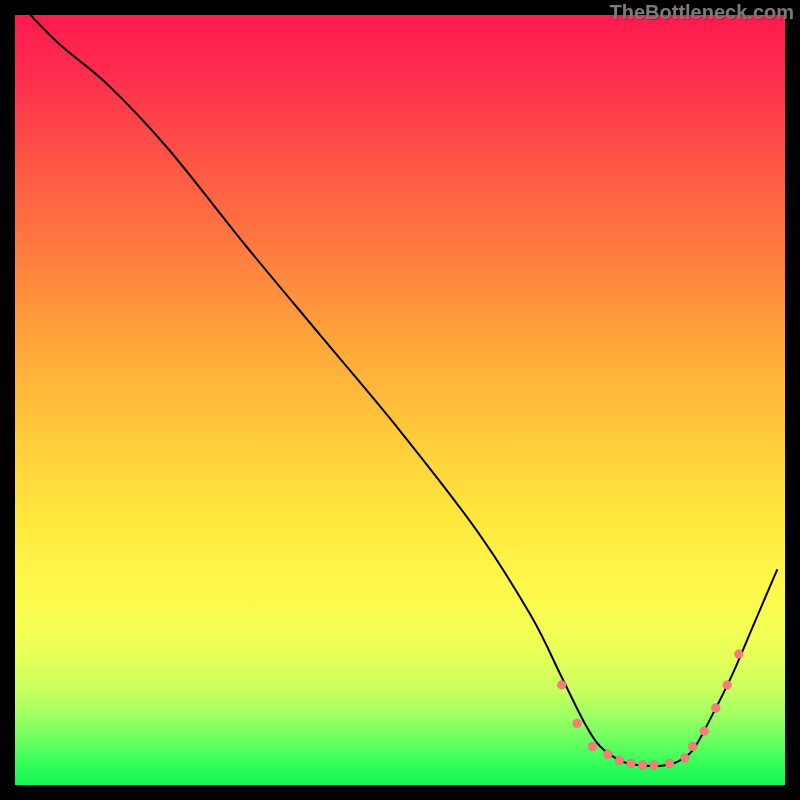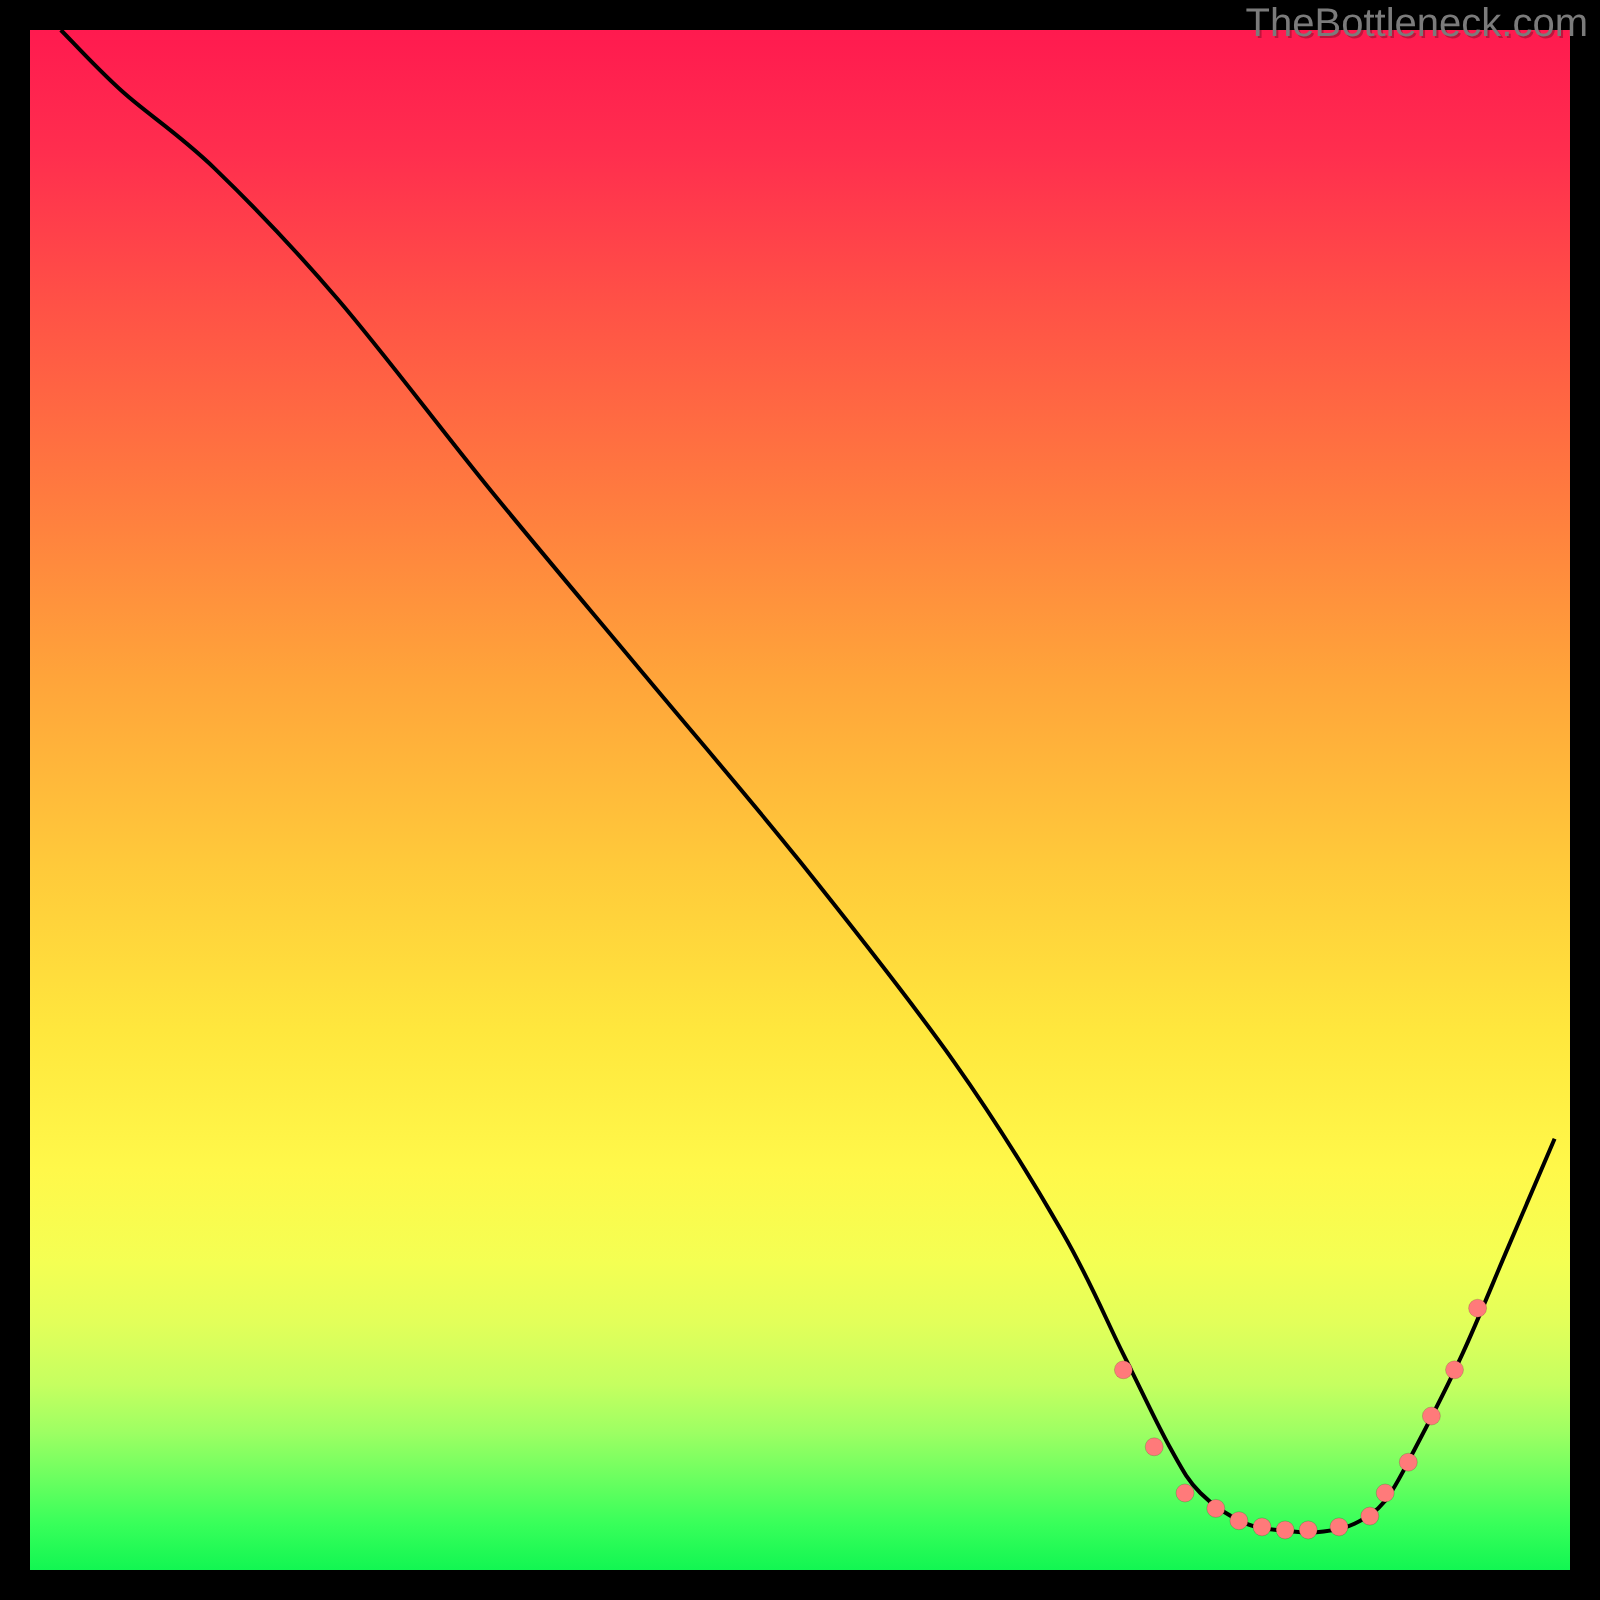--- a/index.html
+++ b/index.html
@@ -8,20 +8,21 @@
     width: 800px;
     height: 800px;
     background: #000;
     overflow: hidden;
   }
   .wrap {
     position: relative;
     width: 800px;
     height: 800px;
     background: #000;
+    font-weight: bold;
   }
   .plot {
     position: absolute;
     left: 15px;
     top: 15px;
     width: 770px;
     height: 770px;
     
     background: linear-gradient(to bottom,
       #ff1a4f 0%,

